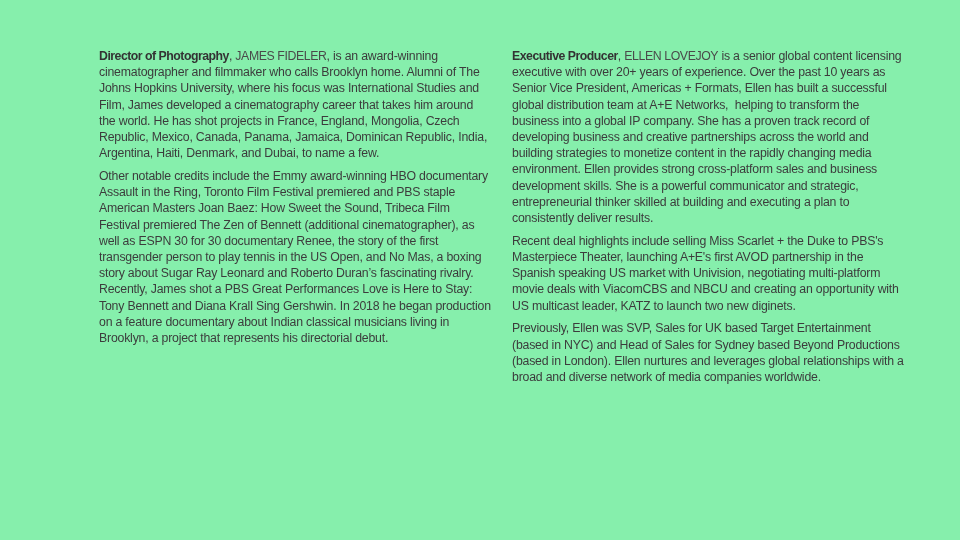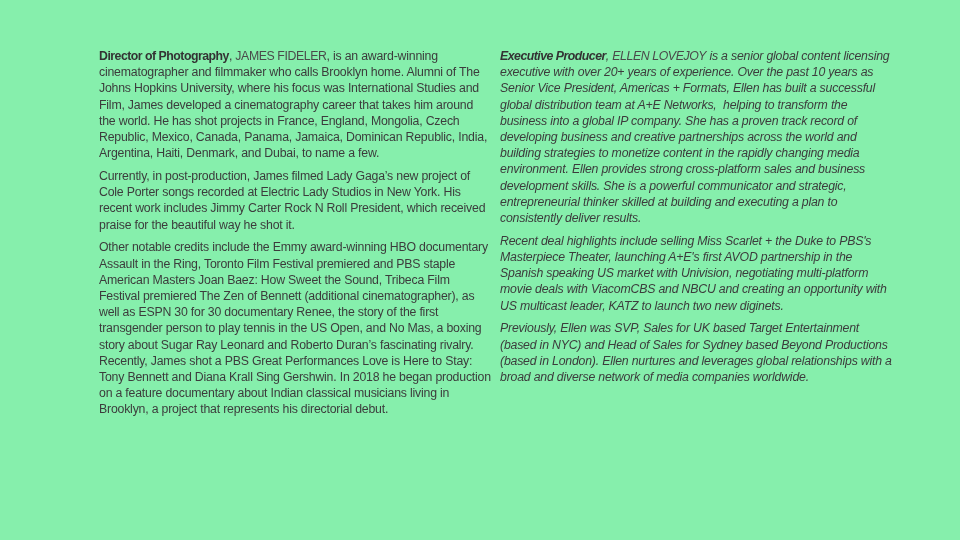--- a/index.html
+++ b/index.html
@@ -18,21 +18,21 @@
   }
   .col {
     position: absolute;
     top: 48px;
     width: 393px;
     font-size: 12.3px;
     line-height: 16.2px;
     letter-spacing: -0.2px;
   }
   .col-left  { left: 99px;  }
-  .col-right { left: 500px; font-style: italic; }
+  .col-right { left: 512px; }
   .para {
     margin: 0 0 6.6px 0;
     white-space: pre-wrap;
     color: #3c3c3c;
   }
   .role-title {
     font-weight: 700;
     color: #333333;
     letter-spacing: -0.5px;
   }
@@ -42,21 +42,20 @@
     letter-spacing: -0.4px;
   }
 </style>
 </head>
 <body>
 
 <div class="slide">
 
   <section class="col col-left">
     <p class="para"><span class="role-title">Director of Photography</span><span>, </span><span class="person-name">JAMES FIDELER</span><span>, is an award-winning cinematographer and filmmaker who calls Brooklyn home. Alumni of The Johns Hopkins University, where his focus was International Studies and Film, James developed a cinematography career that takes him around the world. He has shot projects in France, England, Mongolia, Czech Republic, Mexico, Canada, Panama, Jamaica, Dominican Republic, India, Argentina, Haiti, Denmark, and Dubai, to name a few.</span></p>
-    <p class="para">Currently, in post-production, James filmed Lady Gaga’s new project of Cole Porter songs recorded at Electric Lady Studios in New York. His recent work includes Jimmy Carter Rock N Roll President, which received praise for the beautiful way he shot it.</p>
     <p class="para">Other notable credits include the Emmy award-winning HBO documentary Assault in the Ring, Toronto Film Festival premiered and PBS staple American Masters Joan Baez: How Sweet the Sound, Tribeca Film Festival premiered The Zen of Bennett (additional cinematographer), as well as ESPN 30 for 30 documentary Renee, the story of the first transgender person to play tennis in the US Open, and No Mas, a boxing story about Sugar Ray Leonard and Roberto Duran’s fascinating rivalry. Recently, James shot a PBS Great Performances Love is Here to Stay: Tony Bennett and Diana Krall Sing Gershwin. In 2018 he began production on a feature documentary about Indian classical musicians living in Brooklyn, a project that represents his directorial debut.</p>
   </section>
 
   <section class="col col-right">
     <p class="para"><span class="role-title">Executive Producer</span><span>, </span><span class="person-name">ELLEN LOVEJOY</span><span> is a senior global content licensing executive with over 20+ years of experience. Over the past 10 years as Senior Vice President, Americas + Formats, Ellen has built a successful global distribution team at A+E Networks,  helping to transform the business into a global IP company. She has a proven track record of developing business and creative partnerships across the world and building strategies to monetize content in the rapidly changing media environment. Ellen provides strong cross-platform sales and business development skills. She is a powerful communicator and strategic, entrepreneurial thinker skilled at building and executing a plan to consistently deliver results.</span></p>
     <p class="para">Recent deal highlights include selling Miss Scarlet + the Duke to PBS's Masterpiece Theater, launching A+E's first AVOD partnership in the Spanish speaking US market with Univision, negotiating multi-platform movie deals with ViacomCBS and NBCU and creating an opportunity with US multicast leader, KATZ to launch two new diginets.</p>
     <p class="para">Previously, Ellen was SVP, Sales for UK based Target Entertainment (based in NYC) and Head of Sales for Sydney based Beyond Productions (based in London). Ellen nurtures and leverages global relationships with a broad and diverse network of media companies worldwide.</p>
   </section>
 
 </div>

